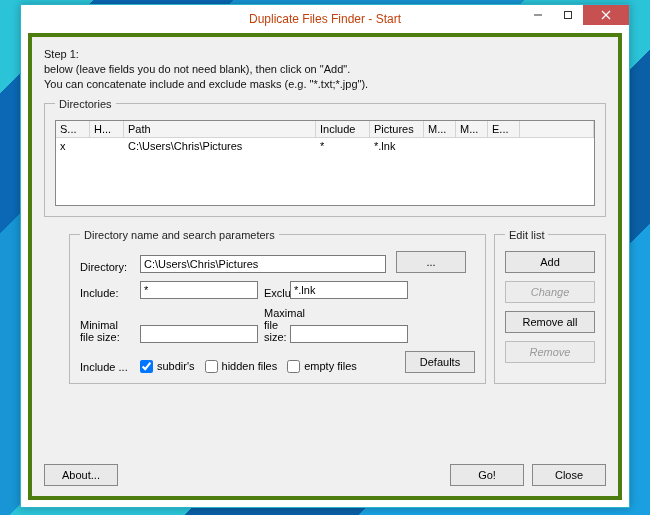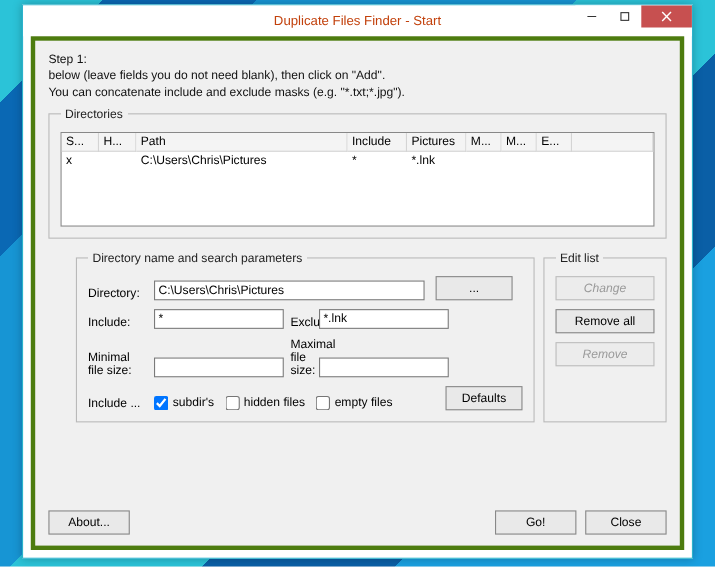--- a/index.html
+++ b/index.html
@@ -229,20 +229,21 @@
             <input type="checkbox" style="">
             <span>empty files</span>
           </label>
           <span style="flex:1"></span>
           <button class="btn" style="width:70px">Defaults</button>
         </div>
       </fieldset>
 
       <fieldset class="editlist-fs">
         <legend>Edit list</legend>
+        <button class="btn edit-btn">Add</button>
         <button class="btn edit-btn" disabled="">Change</button>
         <button class="btn edit-btn">Remove all</button>
         <button class="btn edit-btn" disabled="">Remove</button>
       </fieldset>
 
     </div>
 
     <div class="footer-row">
       <button class="btn about">About...</button>
       <span class="spacer"></span>

